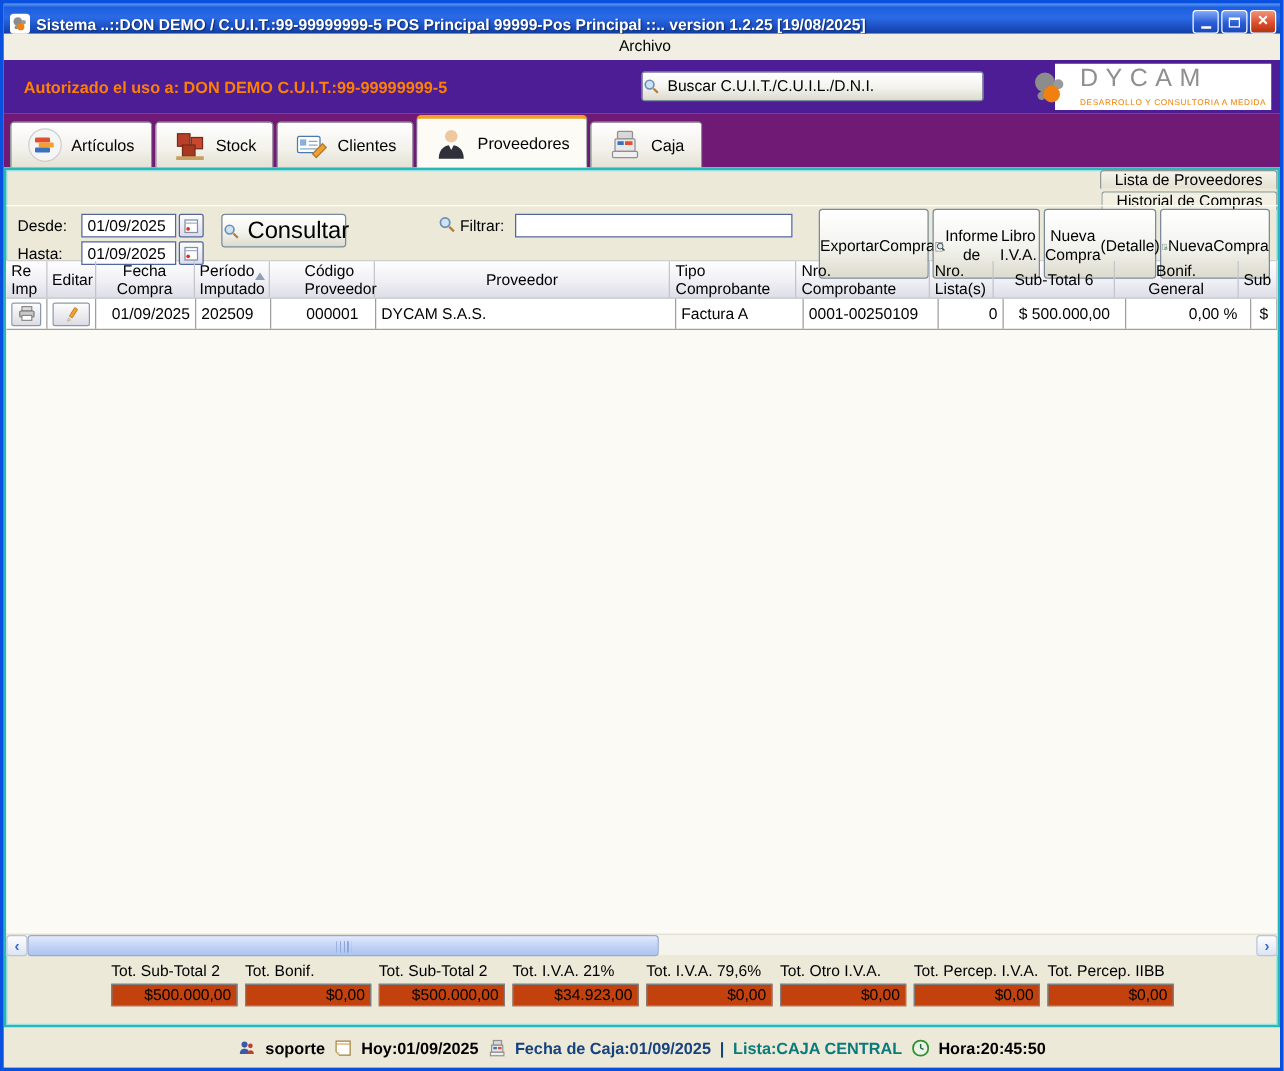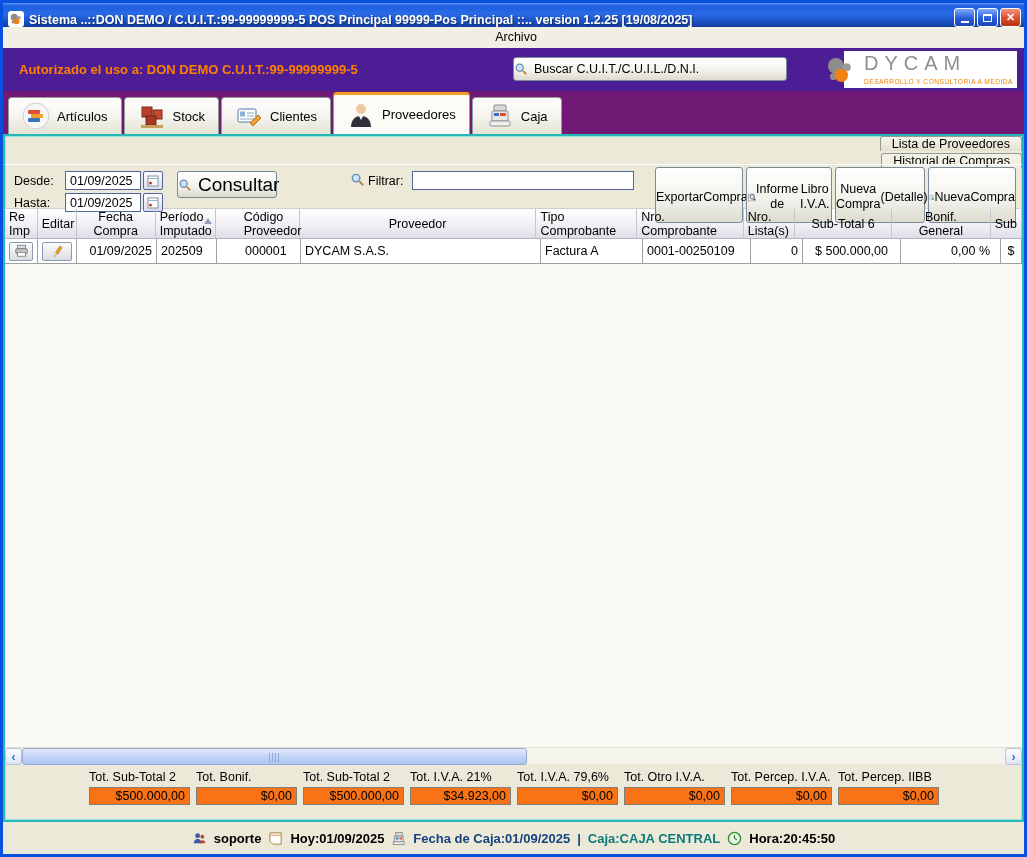--- a/index.html
+++ b/index.html
@@ -74,21 +74,21 @@
   .hscroll{ height:17px; background:#f4f3ec; position:relative; border-top:1px solid #e2e0d4; }
   .scroll-arrow{ position:absolute; top:0; width:17px; height:17px; background:linear-gradient(180deg,#fdfdfd,#dce4f4); border:1px solid #b8c4dc; border-radius:3px; color:#3a6ad0; display:flex; align-items:center; justify-content:center; font-size:12px; font-weight:bold; }
   .sa-left{ left:0; } .sa-right{ right:0; }
   .scroll-thumb{ position:absolute; left:17px; top:0; width:505px; height:17px; border:1px solid #98aad0; border-radius:3px; background:linear-gradient(180deg,#e2eafc,#c3d4f6 50%,#aec4ef); }
   .thumb-grip{ position:absolute; left:50%; top:4px; width:12px; height:9px; transform:translateX(-50%); background:repeating-linear-gradient(90deg,#8fa8d8 0 1px,transparent 1px 3px); }
 
   
   .totals-zone{ height:56px; padding-top:6px; display:flex; padding-left:84px; gap:6px; }
   .total-group{ width:101px; flex:0 0 auto; display:flex; flex-direction:column; gap:3px; font-size:12.5px; }
   .total-group label{ white-space:nowrap; }
-  .total-group input{ width:101px; height:18px; border:1px solid #7f7f7f; text-align:right; font-size:12.5px; background:#f97316; padding:0 4px; font-family:inherit; }
+  .total-group input{ width:101px; height:18px; border:1px solid #7f7f7f; text-align:right; font-size:12.5px; background:#c2410c; padding:0 4px; font-family:inherit; }
 
   
   .statusbar{ height:32px; display:flex; align-items:center; justify-content:center; gap:7px; font-weight:bold; font-size:13px; background:#ece9d8; }
   .st-blue{ color:#16427e; } .st-teal{ color:#0a7a7a; }
   .st-ico{ width:15px; height:15px; }
 </style>
 </head>
 <body>
 
 <div class="window">
@@ -437,21 +437,21 @@
     <span>Hoy:01/09/2025</span>
     <svg class="st-ico" viewBox="0 0 16 16">
         <rect x="5" y="1.5" width="7" height="4" fill="#d8d8d8" stroke="#909090"></rect>
         <rect x="3.5" y="5.5" width="9.5" height="6" fill="#e8e8e8" stroke="#909090"></rect>
         <rect x="5" y="7" width="3" height="2" fill="#3a70c0"></rect>
         <rect x="9" y="7" width="3" height="2" fill="#e05030"></rect>
         <rect x="2.5" y="11.5" width="11.5" height="3" fill="#f0f0f0" stroke="#909090"></rect>
       </svg>
     <span class="st-blue">Fecha de Caja:01/09/2025</span>
     <span class="st-blue">|</span>
-    <span class="st-teal">Caja:CAJA CENTRAL</span>
+    <span class="st-teal">Lista:CAJA CENTRAL</span>
     <svg class="st-ico" viewBox="0 0 16 16">
         <circle cx="8" cy="8" r="6.5" fill="#e8f4e8" stroke="#309030" stroke-width="1.5"></circle>
         <line x1="8" y1="8" x2="8" y2="4.5" stroke="#306030" stroke-width="1.2"></line>
         <line x1="8" y1="8" x2="10.5" y2="9" stroke="#306030" stroke-width="1.2"></line>
       </svg>
     <span>Hora:20:45:50</span>
   </div>
 
 </div>
 

